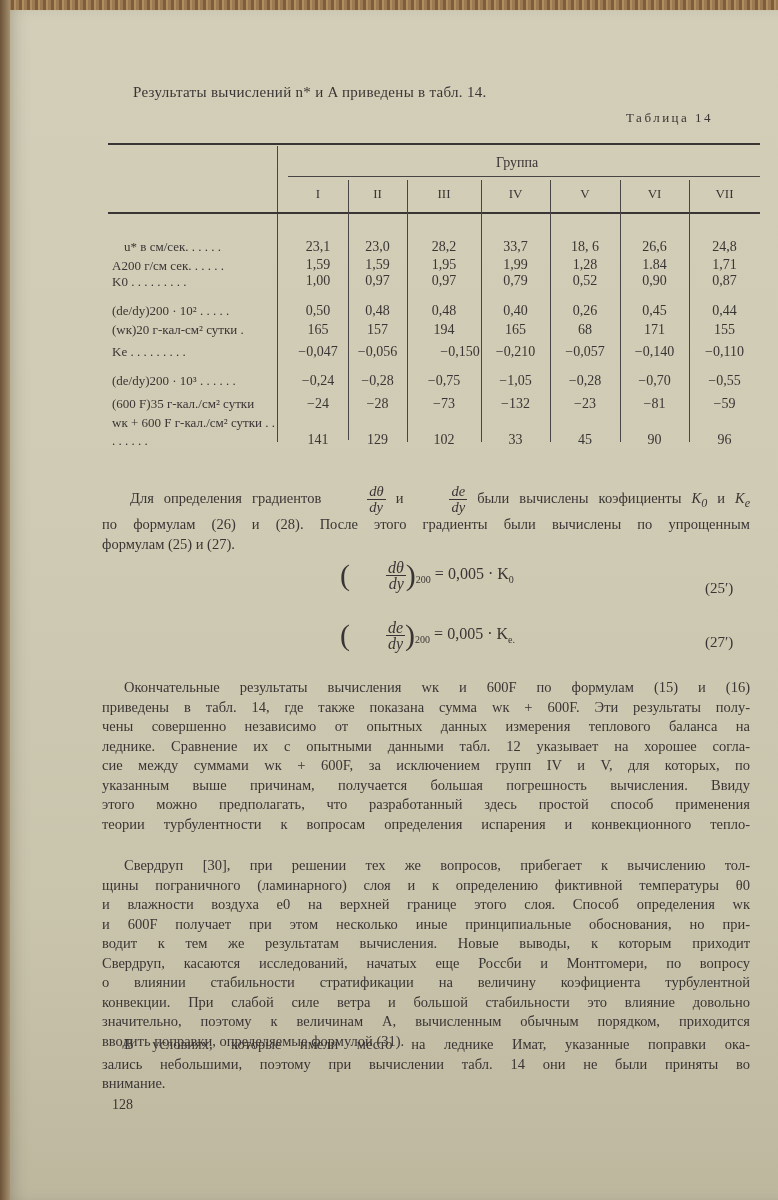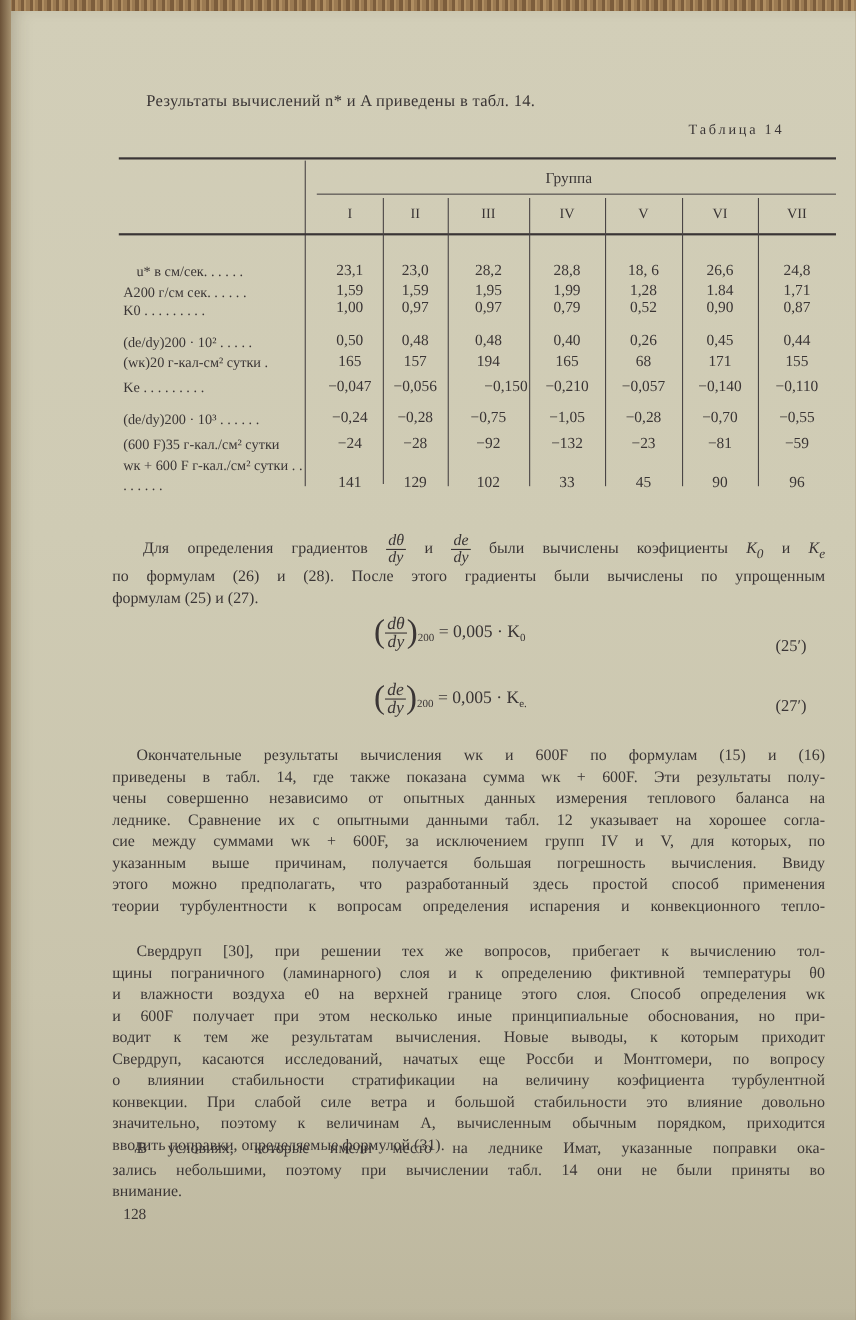--- a/index.html
+++ b/index.html
@@ -23,21 +23,21 @@
   .caption { left:626px; top:110px; font-size:13px; letter-spacing:2.5px; }
   .rule-thick { position:absolute; left:108px; width:652px; height:2px; background:#3a3535; }
   .vline { position:absolute; width:1px; background:#4a4545; }
   .hline { position:absolute; height:1px; background:#4a4545; }
   .grp-title { left:496px; top:155px; font-size:14px; }
   .colhead { position:absolute; top:186px; font-size:13px; text-align:center; }
   .rowlabel { position:absolute; left:112px; font-size:13px; white-space:nowrap; }
   .cell { position:absolute; font-size:14px; text-align:center; white-space:nowrap; }
   .para { position:absolute; font-size:14.5px; line-height:19.5px; text-align:justify; }
   .para .ln { display:block; white-space:nowrap; text-align-last:justify; }
-  .frac { display:inline-block; vertical-align:middle; text-align:center; font-style:italic; line-height:15px; }
+  .frac { display:inline-block; vertical-align:middle; text-align:right; font-style:italic; line-height:15px;margin-left:36px; }
   .frac .num { display:block; border-bottom:1px solid #3a3535; padding:0 2px; }
   .frac .den { display:block; padding:0 2px; }
   .eq { position:absolute; font-size:16px; }
   .eqno { position:absolute; font-size:15px; }
   .pageno { left:112px; top:1097px; font-size:14px; }
   .paren { font-size:30px; font-weight:100; vertical-align:middle; }
 </style>
 </head>
 <body>
 
@@ -77,21 +77,21 @@
   <div class="rowlabel" style="top:322px;">(wк)20 г-кал-см² сутки .</div>
   <div class="rowlabel" style="top:344px;">Ke . . . . . . . . .</div>
   <div class="rowlabel" style="top:373px;">(de/dy)200 · 10³ . . . . . .</div>
   <div class="rowlabel" style="top:396px;">(600 F)35 г-кал./см² сутки</div>
   <div class="rowlabel" style="top:414px; width:165px; white-space:normal; line-height:18px;">wк + 600 F г-кал./см² сутки . . . . . . . .</div>
 
   <div id="grid">
       <div class="cell" style="left: 288px; width: 60px; top: 239px;">23,1</div>
       <div class="cell" style="left: 348px; width: 59px; top: 239px;">23,0</div>
       <div class="cell" style="left: 407px; width: 74px; top: 239px;">28,2</div>
-      <div class="cell" style="left: 481px; width: 69px; top: 239px;">28,8</div>
+      <div class="cell" style="left: 481px; width: 69px; top: 239px;">33,7</div>
       <div class="cell" style="left: 550px; width: 70px; top: 239px;">18, 6</div>
       <div class="cell" style="left: 620px; width: 69px; top: 239px;">26,6</div>
       <div class="cell" style="left: 689px; width: 71px; top: 239px;">24,8</div>
       <div class="cell" style="left: 288px; width: 60px; top: 257px;">1,59</div>
       <div class="cell" style="left: 348px; width: 59px; top: 257px;">1,59</div>
       <div class="cell" style="left: 407px; width: 74px; top: 257px;">1,95</div>
       <div class="cell" style="left: 481px; width: 69px; top: 257px;">1,99</div>
       <div class="cell" style="left: 550px; width: 70px; top: 257px;">1,28</div>
       <div class="cell" style="left: 620px; width: 69px; top: 257px;">1.84</div>
       <div class="cell" style="left: 689px; width: 71px; top: 257px;">1,71</div>
@@ -125,21 +125,21 @@
       <div class="cell" style="left: 689px; width: 71px; top: 344px;">−0,110</div>
       <div class="cell" style="left: 288px; width: 60px; top: 373px;">−0,24</div>
       <div class="cell" style="left: 348px; width: 59px; top: 373px;">−0,28</div>
       <div class="cell" style="left: 407px; width: 74px; top: 373px;">−0,75</div>
       <div class="cell" style="left: 481px; width: 69px; top: 373px;">−1,05</div>
       <div class="cell" style="left: 550px; width: 70px; top: 373px;">−0,28</div>
       <div class="cell" style="left: 620px; width: 69px; top: 373px;">−0,70</div>
       <div class="cell" style="left: 689px; width: 71px; top: 373px;">−0,55</div>
       <div class="cell" style="left: 288px; width: 60px; top: 396px;">−24</div>
       <div class="cell" style="left: 348px; width: 59px; top: 396px;">−28</div>
-      <div class="cell" style="left: 407px; width: 74px; top: 396px;">−92</div>
+      <div class="cell" style="left: 407px; width: 74px; top: 396px;">−73</div>
       <div class="cell" style="left: 481px; width: 69px; top: 396px;">−132</div>
       <div class="cell" style="left: 550px; width: 70px; top: 396px;">−23</div>
       <div class="cell" style="left: 620px; width: 69px; top: 396px;">−81</div>
       <div class="cell" style="left: 689px; width: 71px; top: 396px;">−59</div>
       <div class="cell" style="left: 288px; width: 60px; top: 432px;">141</div>
       <div class="cell" style="left: 348px; width: 59px; top: 432px;">129</div>
       <div class="cell" style="left: 407px; width: 74px; top: 432px;">102</div>
       <div class="cell" style="left: 481px; width: 69px; top: 432px;">33</div>
       <div class="cell" style="left: 550px; width: 70px; top: 432px;">45</div>
       <div class="cell" style="left: 620px; width: 69px; top: 432px;">90</div>

